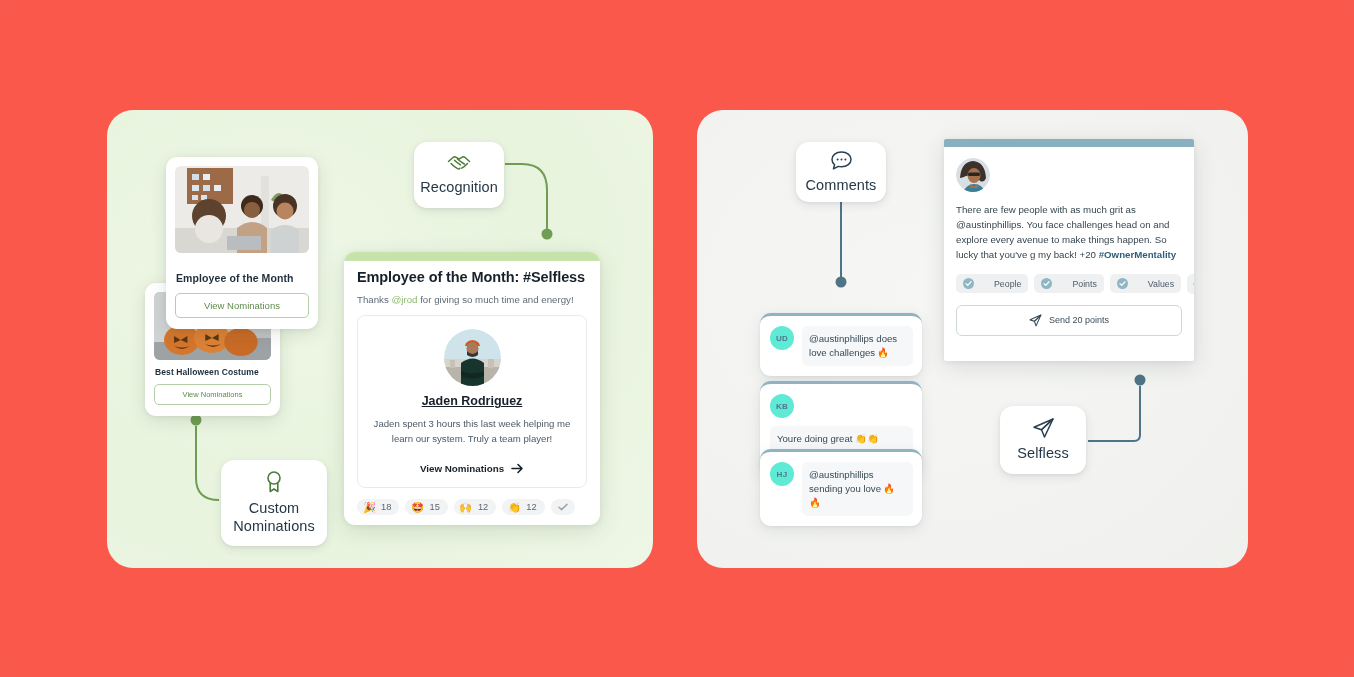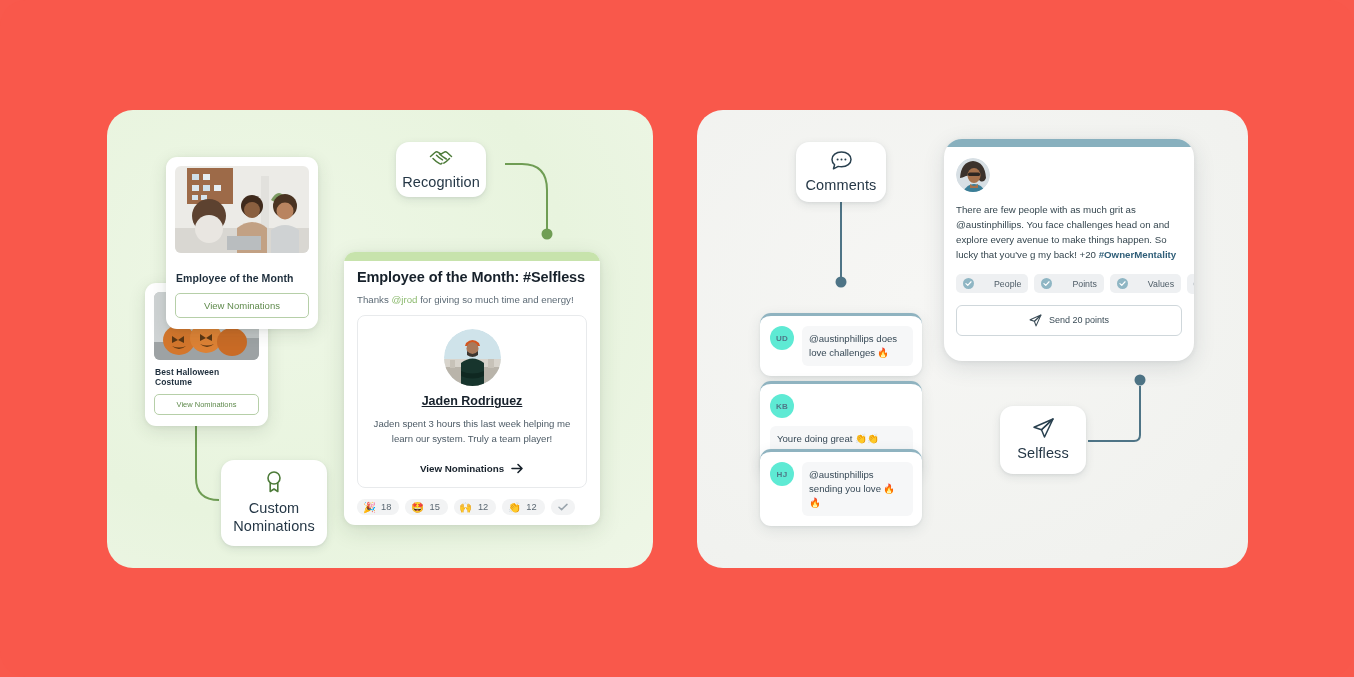--- a/index.html
+++ b/index.html
@@ -37,32 +37,32 @@
     box-shadow: 0 3px 10px rgba(30,45,60,.10), 0 1px 3px rgba(30,45,60,.07);
     display: flex; flex-direction: column; align-items: center; justify-content: center;
     gap: 6px; padding: 12px 10px 12px;
   }
   .node .nlabel {
     font-size: 14.5px; color: #253746; font-weight: 400; text-align: center;
     line-height: 1.22; letter-spacing: .1px;
   }
   .node .nicon { display:flex; align-items:center; justify-content:center; height: 26px; }
 
-  #node-recognition { left: 396px; top: 142px; width: 90px; height: 55px; }
+  #node-recognition { left: 414px; top: 142px; width: 90px; height: 66px; }
   #node-custom      { left: 221px; top: 460px; width: 106px; height: 86px; }
   #node-comments    { left: 796px; top: 142px; width: 90px; height: 60px; }
   #node-shoutouts   { left: 1000px; top: 406px; width: 86px; height: 68px; }
 
   
   .nom-card {
     position: absolute; background: #fff; border-radius: 11px;
     box-shadow: 0 5px 18px rgba(40,60,40,.12), 0 1px 4px rgba(40,60,40,.08);
     padding: 9px 9px 11px;
   }
-  #nom-halloween { left: 145px; top: 283px; width: 123px; z-index: 1; }
+  #nom-halloween { left: 145px; top: 283px; width: 135px; z-index: 1; }
   #nom-eotm      { left: 166px; top: 157px; width: 152px; z-index: 2; }
 
   .nom-thumb { width: 100%; border-radius: 6px; overflow: hidden; display:block; }
   #nom-eotm .nom-thumb { height: 87px; }
   #nom-halloween .nom-thumb { height: 68px; }
 
   .nom-title {
     font-size: 10.5px; font-weight: 700; color: #1e2e3c;
     margin: 19px 1px 8px; line-height: 1.2; letter-spacing: .1px;
   }
@@ -131,21 +131,21 @@
     font-size: 9.6px; color: #384a57; line-height: 1.45;
     background: #f6f7f8; border-radius: 6px; padding: 6px 7px; flex: 1 1 auto;
   }
   #comment-0 { top: 313px; }
   #comment-1 { top: 381px; flex-direction: column; }
   #comment-2 { top: 449px; }
 
   
   #shoutout-card {
     position: absolute; left: 944px; top: 139px; width: 250px; height: 222px;
-    background: #fff; border-radius: 18px; overflow: hidden;
+    background: #fff; border-radius: 2px; overflow: hidden;
     box-shadow: 0 6px 22px rgba(35,55,70,.13), 0 1px 5px rgba(35,55,70,.08);
   }
   #shoutout-card .topbar { height: 8px; background: #88b0be; }
   #shoutout-card .body { padding: 11px 12px 12px; }
   .so-avatar {
     width: 34px; height: 34px; border-radius: 50%; overflow: hidden;
     display: block; margin-bottom: 10px;
   }
   .so-text { font-size: 9.7px; color: #35464f; line-height: 1.56; }
   .so-text .tag { color: #2f5e78; font-weight: 700; }

